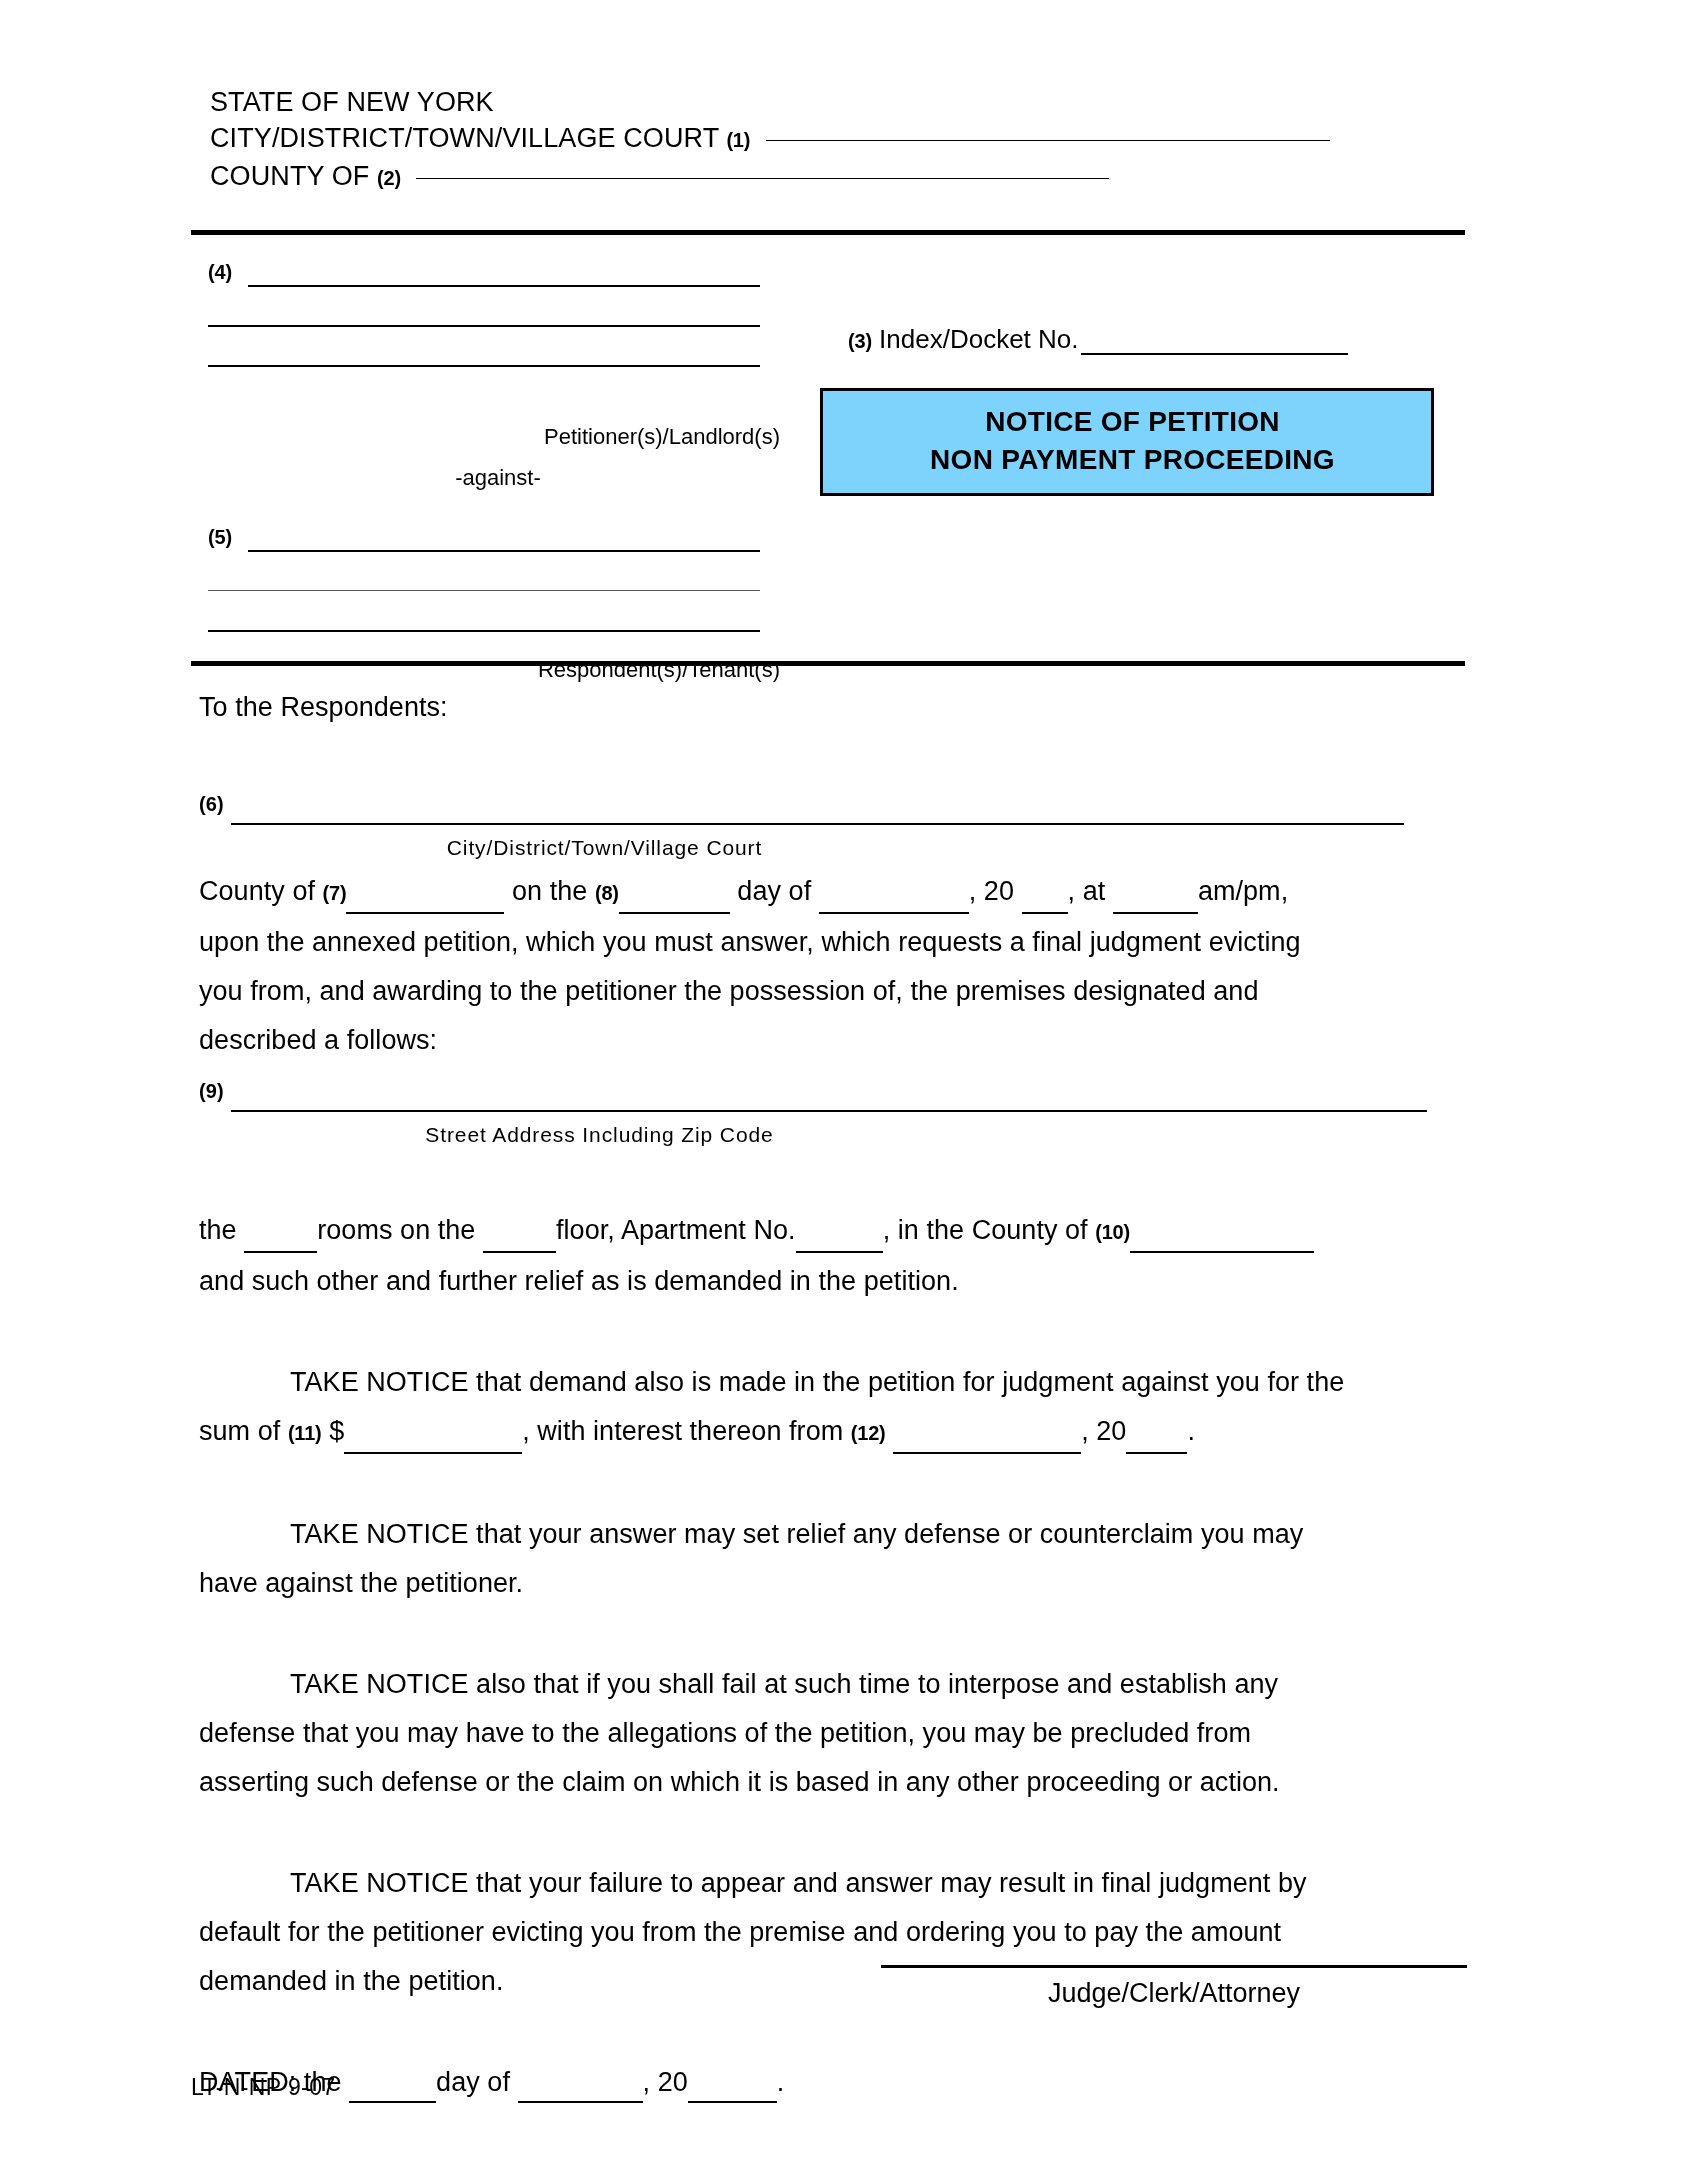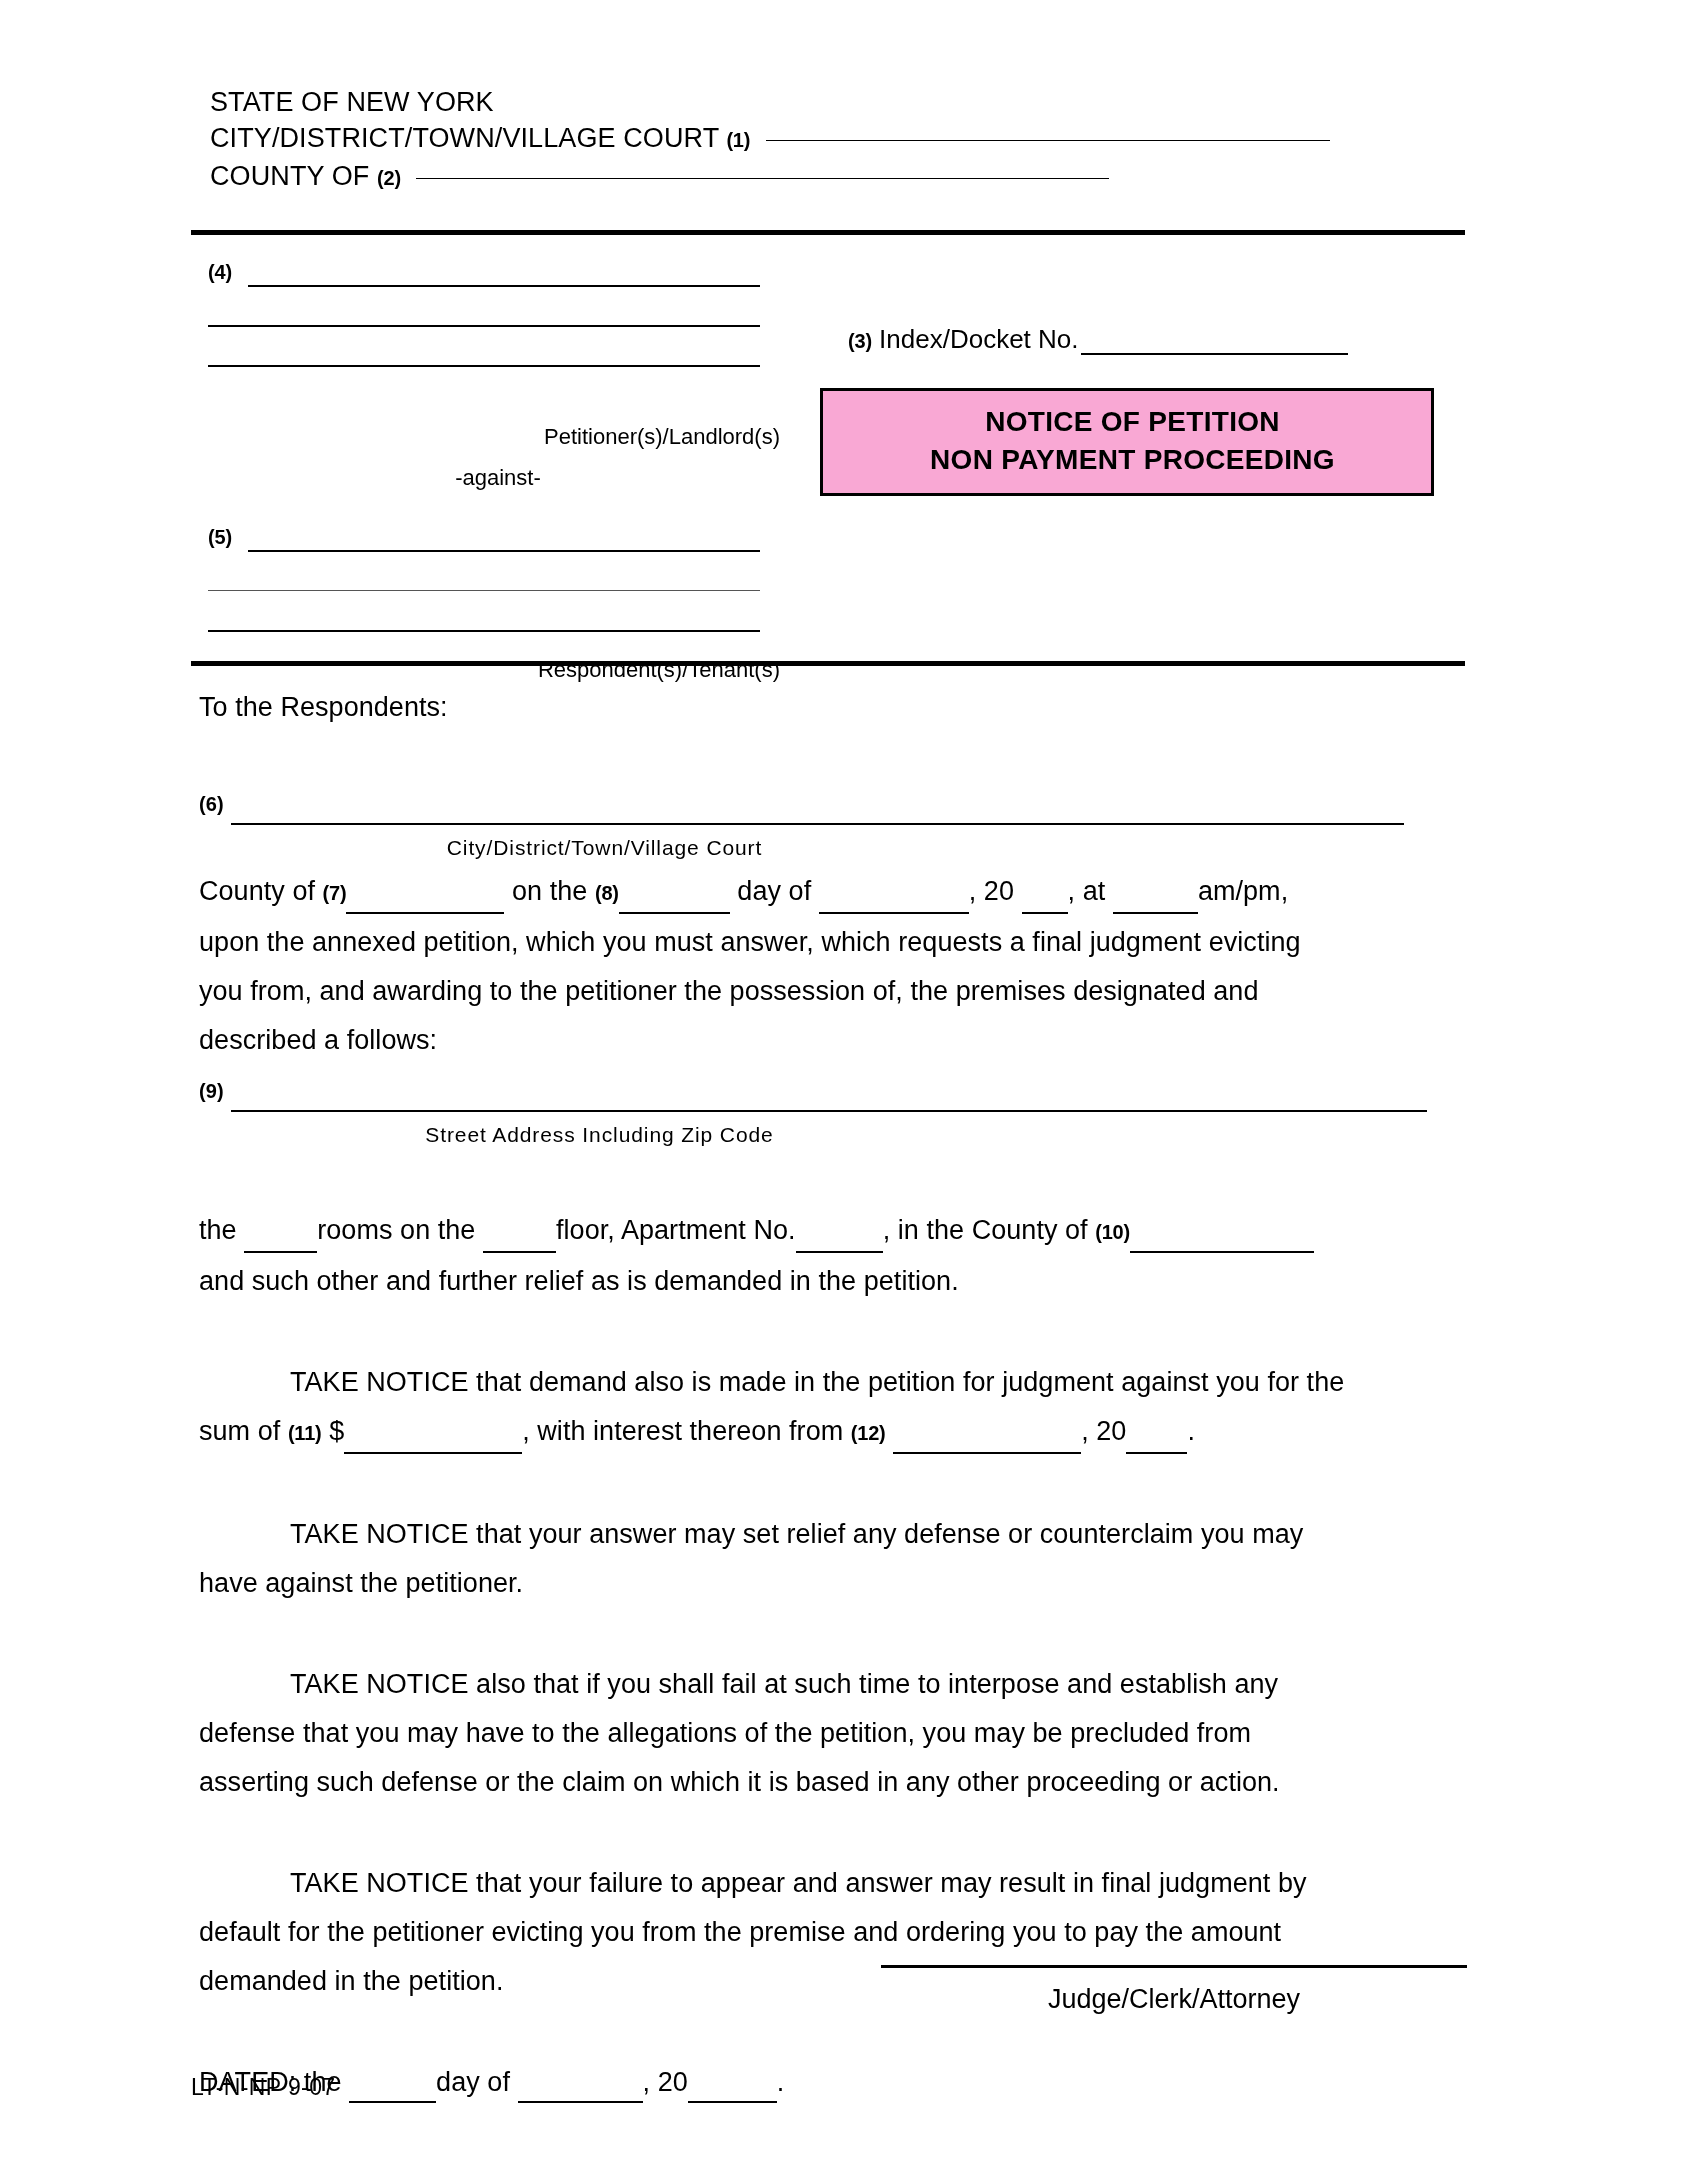--- a/index.html
+++ b/index.html
@@ -132,21 +132,21 @@
     height: 22px;
     margin-left: 2px;
     vertical-align: bottom;
   }
   .title-box {
     position: absolute;
     left: 15px;
     top: 139px;
     width: 614px;
     padding: 12px 0 14px 11px;
-    background: #f9a8d4;
+    background: #7dd3fc;
     border: 3px solid #000;
     box-sizing: border-box;
     text-align: center;
     font-size: 28px;
     font-weight: bold;
     line-height: 38px;
     letter-spacing: 0.3px;
   }
 
   .caption-thick {
@@ -214,21 +214,21 @@
     top: 1965px;
     width: 586px;
   }
   .sig-line {
     border-top: 3px solid #000;
     width: 586px;
   }
   .sig-label {
     text-align: center;
     font-size: 27px;
-    padding-top: 16px;
+    padding-top: 10px;
   }
 
   .footer {
     position: absolute;
     left: 191px;
     top: 2074px;
     font-size: 23px;
     letter-spacing: 0.4px;
   }
 </style>

